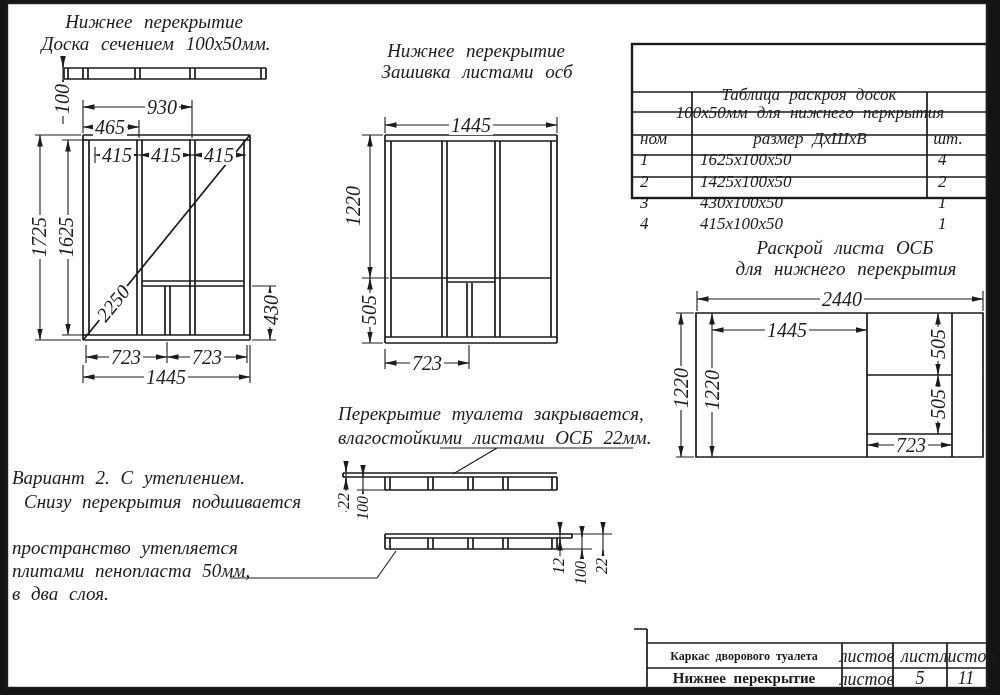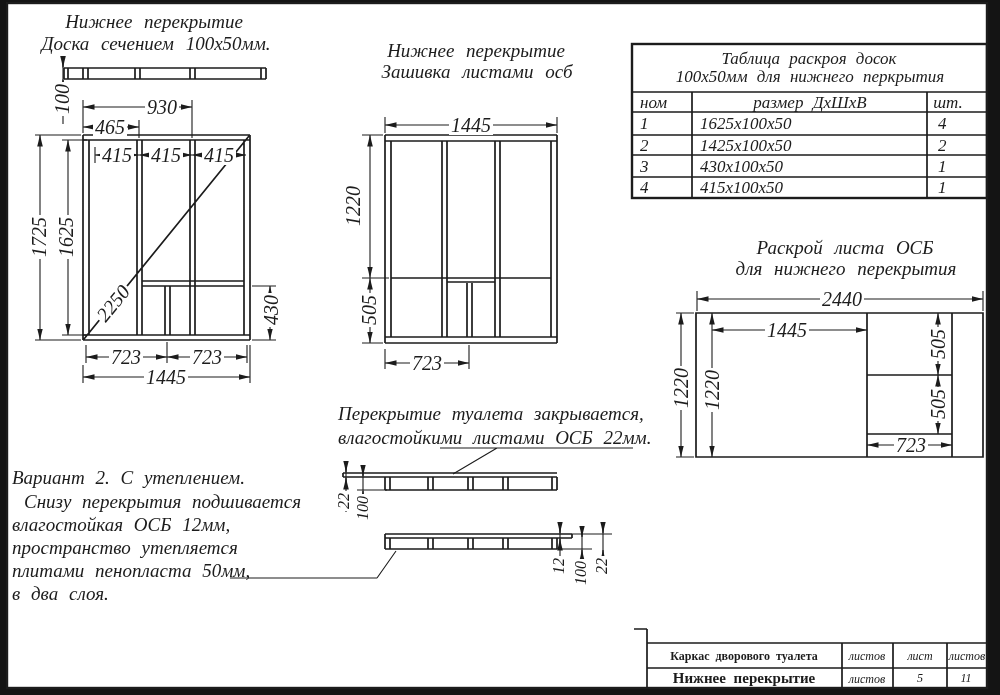--- a/index.html
+++ b/index.html
@@ -8,23 +8,23 @@
   #linework{position:absolute;left:0;top:0;z-index:1;}
   .lbl{position:absolute;z-index:2;white-space:nowrap;font-style:italic;
        line-height:1;transform:translate(-50%,-50%);}
   .mask{background:#ffffff;padding:0 2px;}
   .rot{transform:translate(-50%,-50%) rotate(-90deg);}
   .diag{transform:translate(-50%,-50%) rotate(-51deg);}
   .dim{font-size:20px;}
   .dim-s{font-size:16px;}
   .ttl{font-size:19px;word-spacing:7px;}
   .par{font-size:19px;word-spacing:6px;transform:translate(0,-50%);}
-  .tb{font-size:17px;word-spacing:5px;}
+  .tb{font-size:17px;word-spacing:5px;margin-top:36px;}
   .tb-left{transform:translate(0,-50%);text-align:right;}
-  .blk{font-size:12px;}
+  .blk{font-size:18px;}
   .blk-name{font-size:12px;font-weight:bold;font-style:normal;word-spacing:3px;}
   .blk-doc{font-size:15px;font-weight:bold;font-style:normal;word-spacing:4px;}
   svg line,svg path,svg rect{stroke:#1c1c1c;fill:none;}
   .sheet{fill:#ffffff;stroke:#1c1c1c;stroke-width:2.4;}
   .g-thick{stroke-width:1.7;}
   .g-thin{stroke-width:1.1;}
   .g-table{stroke-width:1.7;}
   .g-table-outer{stroke-width:2.4;}
   #arw path{fill:#1c1c1c;stroke:none;}
 </style>
@@ -175,21 +175,20 @@
   <div class="lbl dim rot mask" style="left:938px;top:404px">505</div>
   <div class="lbl dim mask" style="left:911px;top:445px">723</div>
 
   <div class="lbl par" style="left:338px;top:413px">Перекрытие туалета закрывается,</div>
   <div class="lbl par" style="left:338px;top:437px">влагостойкими листами ОСБ 22мм.</div>
   <div class="lbl dim-s rot mask" style="left:344px;top:501px">22</div>
   <div class="lbl dim-s rot mask" style="left:363px;top:508px">100</div>
 
   <div class="lbl par" style="left:12px;top:477px">Вариант 2. С утеплением.</div>
   <div class="lbl par" style="left:24px;top:501px">Снизу перекрытия подшивается</div>
-  <div class="lbl par" style="left:12px;top:524px">влагостойкая ОСБ 12мм,</div>
   <div class="lbl par" style="left:12px;top:547px">пространство утепляется</div>
   <div class="lbl par" style="left:12px;top:570px">плитами пенопласта 50мм,</div>
   <div class="lbl par" style="left:12px;top:593px">в два слоя.</div>
   <div class="lbl dim-s rot mask" style="left:559px;top:566px">12</div>
   <div class="lbl dim-s rot mask" style="left:581px;top:573px">100</div>
   <div class="lbl dim-s rot mask" style="left:602px;top:566px">22</div>
 
   <div class="lbl blk-name" style="left:744px;top:656px">Каркас дворового туалета</div>
   <div class="lbl blk" style="left:867px;top:656px">листов</div>
   <div class="lbl blk" style="left:920px;top:656px">лист</div>

